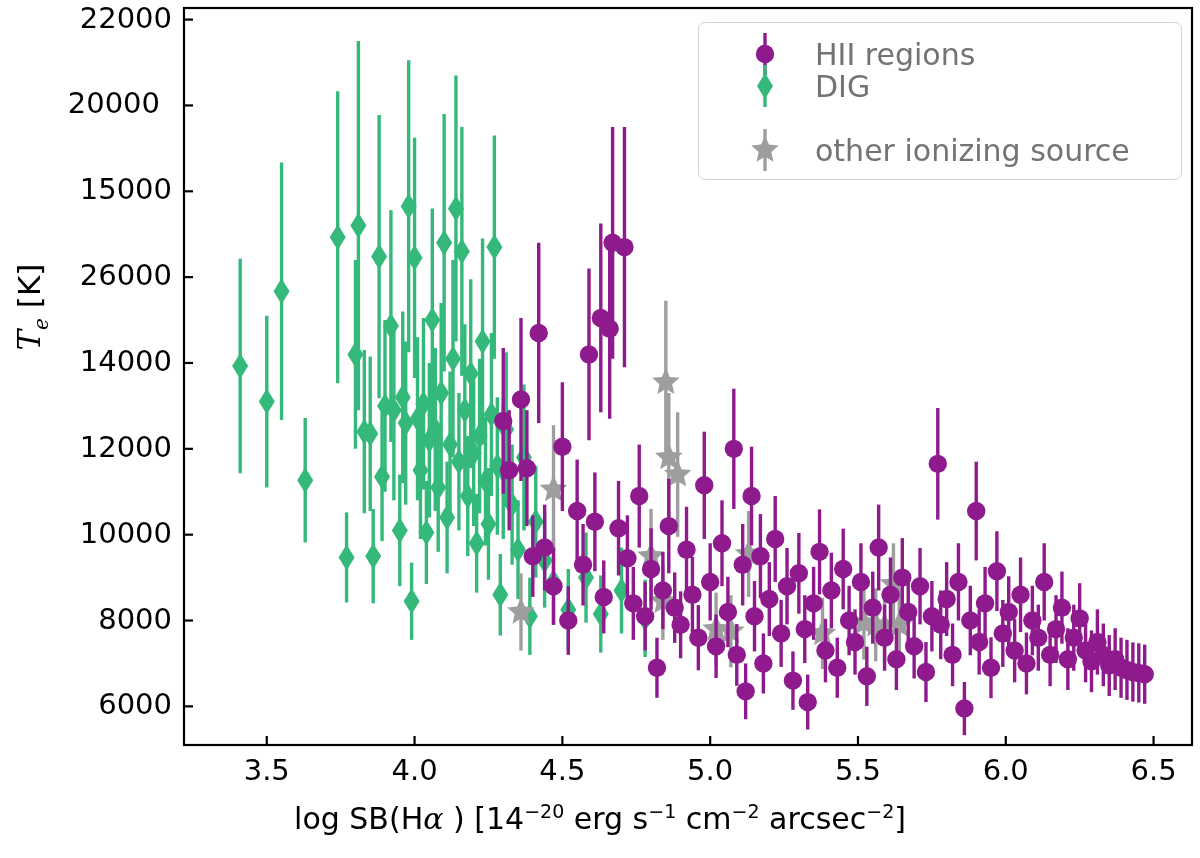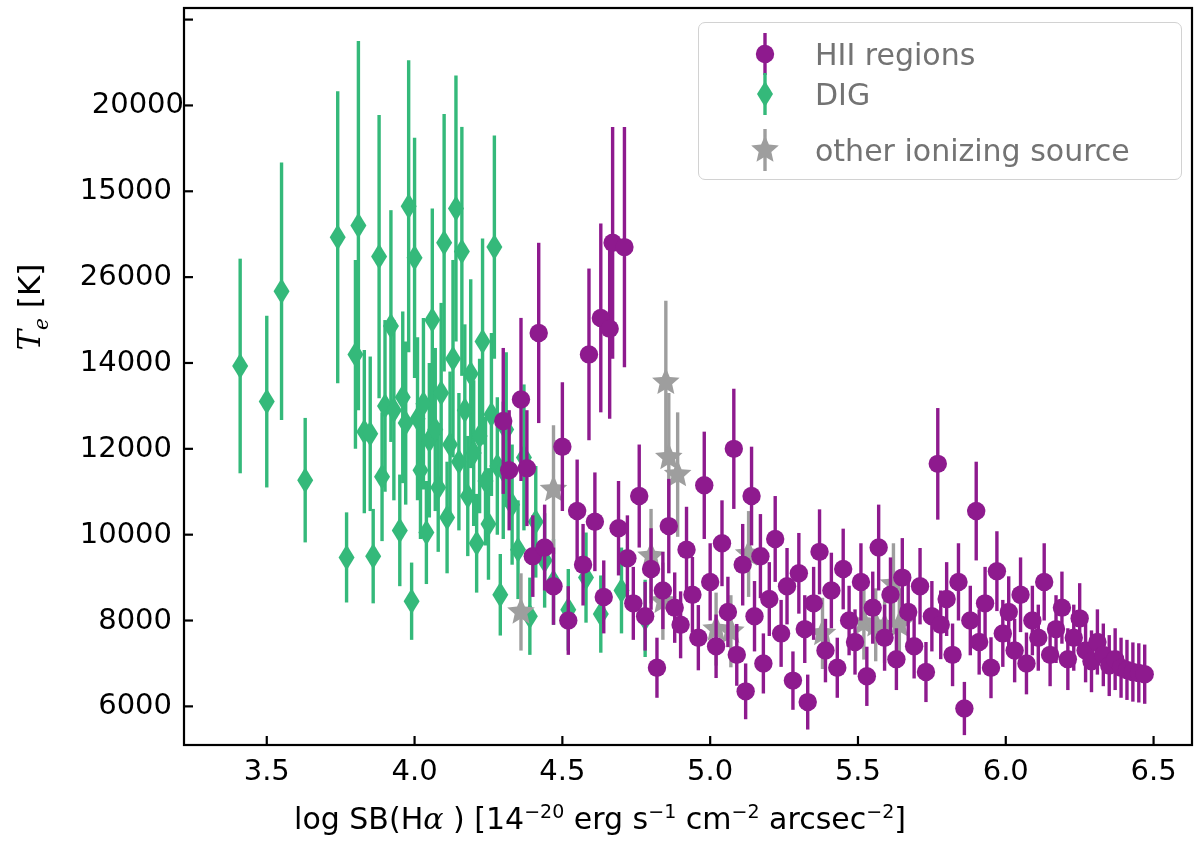--- a/index.html
+++ b/index.html
@@ -460,21 +460,21 @@
   </div>
 
   <div class="legend-box" id="legend-box">
       <div class="legend-row" style="top: 8px;">
         <div class="legend-mark"><svg width="56" height="46">
             <line x1="28" y1="2" x2="28" y2="44" stroke="#8E1A8E" stroke-width="3.4"></line>
             <circle cx="28" cy="23" r="9.2" fill="#8E1A8E"></circle>
           </svg></div>
         <span class="legend-label">HII regions</span>
       </div>
-      <div class="legend-row" style="top: 48px; text-align: right;">
+      <div class="legend-row" style="top: 40px; text-align: right;">
         <div class="legend-mark"><svg width="56" height="46">
             <line x1="28" y1="2" x2="28" y2="44" stroke="#34B97A" stroke-width="3.4"></line>
             <path d="M28,10L36,23L28,36L20,23Z" fill="#34B97A"></path>
           </svg></div>
         <span class="legend-label">DIG</span>
       </div>
       <div class="legend-row" style="top: 104px;">
         <div class="legend-mark"><svg width="56" height="46">
             <line x1="28" y1="2" x2="28" y2="44" stroke="#9E9E9E" stroke-width="3.4"></line>
             <path d="M28.00,8.50L31.92,17.60L41.79,18.52L34.34,25.06L36.52,34.73L28.00,29.67L19.48,34.73L21.66,25.06L14.21,18.52L24.08,17.60Z" fill="#9E9E9E"></path>
@@ -490,14 +490,15 @@
     <div class="tick-lab-x" style="left: 797.971px; top: 753px; width: 120px;">5.5</div>
     <div class="tick-lab-x" style="left: 945.771px; top: 753px; width: 120px;">6.0</div>
     <div class="tick-lab-x" style="left: 1093.57px; top: 753px; width: 120px;">6.5</div>
     <div class="tick-lab-y" style="left: 40px; top: 687.369px; width: 132px;">6000</div>
     <div class="tick-lab-y" style="left: 40px; top: 601.521px; width: 132px;">8000</div>
     <div class="tick-lab-y" style="left: 40px; top: 515.674px; width: 132px;">10000</div>
     <div class="tick-lab-y" style="left: 40px; top: 429.826px; width: 132px;">12000</div>
     <div class="tick-lab-y" style="left: 40px; top: 343.979px; width: 132px;">14000</div>
     <div class="tick-lab-y" style="left: 40px; top: 258.132px; width: 132px;">26000</div>
     <div class="tick-lab-y" style="left: 40px; top: 172.284px; width: 132px;">15000</div>
-    <div class="tick-lab-y" style="left: 52px; top: 86.4368px; width: 132px;">20000</div>
+    <div class="tick-lab-y" style="left: 28px; top: 86.4368px; width: 132px;">20000</div>
+    <div class="tick-lab-y" style="left: 40px; top: 0.5894px; width: 132px;">22000</div>
   </div>
 
 </body></html>

